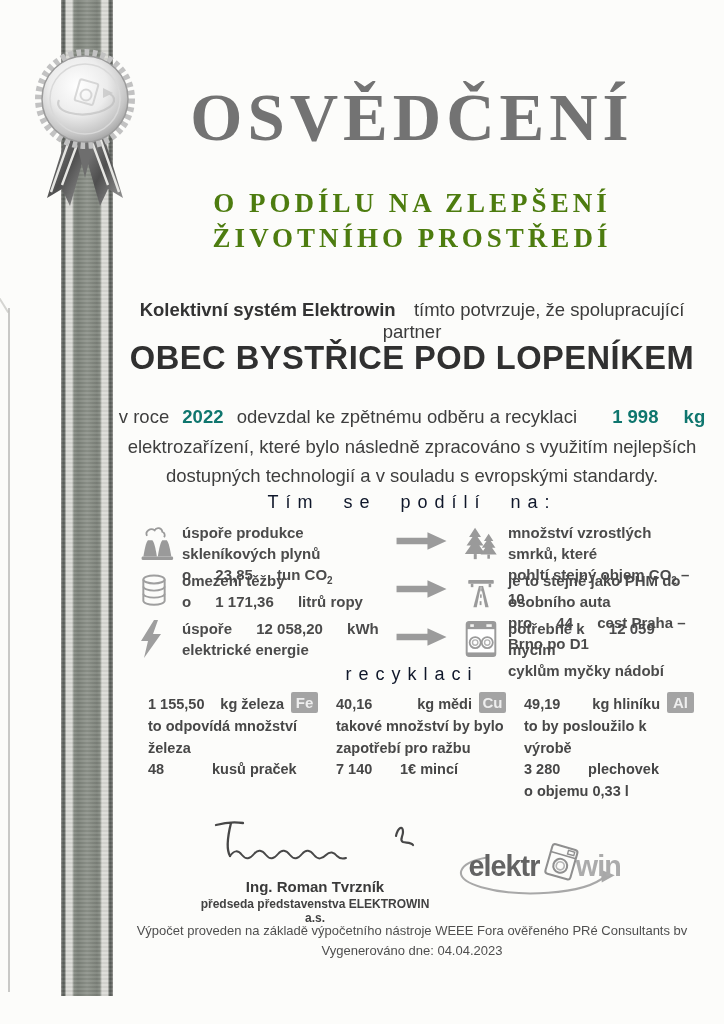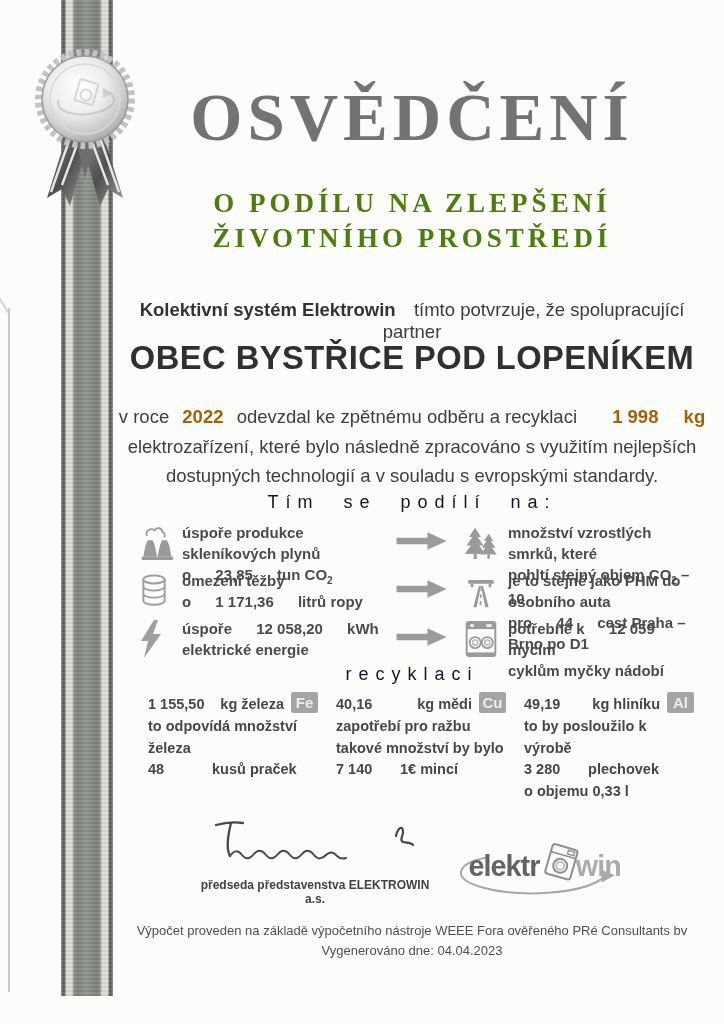--- a/index.html
+++ b/index.html
@@ -38,21 +38,21 @@
     font-size:27px; font-weight:bold; letter-spacing:4px; color:#4d7c0f; line-height:1.28;
   }
   .intro { position:absolute; top:299px; width:100%; text-align:center; font-size:18.5px; color:#3b3b3b; }
   .intro b { color:#333; }
   .partner {
     position:absolute; top:338px; width:100%; text-align:center;
     font-size:34px; font-weight:bold; color:#303030; letter-spacing:.5px;
     transform:scaleX(.96);
   }
   .statement { position:absolute; top:402px; width:100%; text-align:center; font-size:18.5px; line-height:1.6; color:#3e3e3e; }
-  .statement b { color:#a16207; }
+  .statement b { color:#0f766e; }
   .sp-s { display:inline-block; width:8px; }
   .sp-m { display:inline-block; width:20px; }
   .sp-l { display:inline-block; width:30px; }
   .section-heading {
     position:absolute; width:100%; text-align:center;
     font-size:18px; letter-spacing:7px; word-spacing:12px; color:#0f172a;
   }
   .h-contrib { top:492px; }
   .h-recy { top:664px; }
   
@@ -299,22 +299,22 @@
           <span>kusů praček</span>
         </div>
       </div>
 
       <div class="rc-col">
         <div class="rc-top">
           <span class="rc-val">40,16</span>
           <span class="rc-unit">kg mědi</span>
           <span class="rc-badge">Cu</span>
         </div>
+        <div>takové množství by bylo</div>
         <div>zapotřebí pro ražbu</div>
-        <div>takové množství by bylo</div>
         <div>
           <span class="rc-val2">7 140</span>
           <span>1€ mincí</span>
         </div>
       </div>
 
       <div class="rc-col">
         <div class="rc-top">
           <span class="rc-val">49,19</span>
           <span class="rc-unit">kg hliníku</span>
@@ -329,20 +329,21 @@
       </div>
     </div>
   </div>
 
   <div class="signature">
     <svg width="230" height="56" viewBox="0 0 230 56">
       <path d="M16 9 q14 -4 27 -2 M31 7 c-3 12 -5 26 -1 33" fill="none" stroke="#474747" stroke-width="2.3" stroke-linecap="round"></path>
       <path d="M30 40 c4 -6 8 -6 12 -1 c4 5 8 4 12 -1 c4 -5 8 -4 12 1 c4 5 8 4 12 -1 c4 -5 8 -4 12 1 c4 5 8 4 12 -1 c4 -5 8 -4 12 1 c4 5 8 4 12 0 c4 -4 8 -3 11 1 c3 3 6 3 9 2" fill="none" stroke="#474747" stroke-width="2" stroke-linecap="round"></path>
       <path d="M196 20 c2 -9 7 -11 7 -4 c0 5 -4 8 0 10 c3 1 8 0 10 3" fill="none" stroke="#474747" stroke-width="2.2" stroke-linecap="round"></path>
     </svg>
+    <div class="sig-name">Ing. Roman Tvrzník</div>
     <div class="sig-role">předseda představenstva ELEKTROWIN a.s.</div>
   </div>
 
   <svg class="logo" width="176" height="78" viewBox="0 0 190 80">
     <path d="M42 32 C10 38 2 54 36 64 C74 75 146 73 170 52" fill="none" stroke="#a8a8a8" stroke-width="2.2"></path>
     <polygon points="165,45 180,51 166,59" fill="#a8a8a8"></polygon>
     <text x="22" y="52" font-family="Liberation Sans, DejaVu Sans, sans-serif" font-size="31" font-weight="bold" fill="#636363" letter-spacing="-1">elektr</text>
     <g transform="rotate(16 122 38)">
       <rect x="108" y="20" width="28" height="33" rx="3" fill="#fcfcfa" stroke="#8f8f8f" stroke-width="2.2"></rect>
       <line x1="108" y1="29" x2="136" y2="29" stroke="#8f8f8f" stroke-width="1.8"></line>

